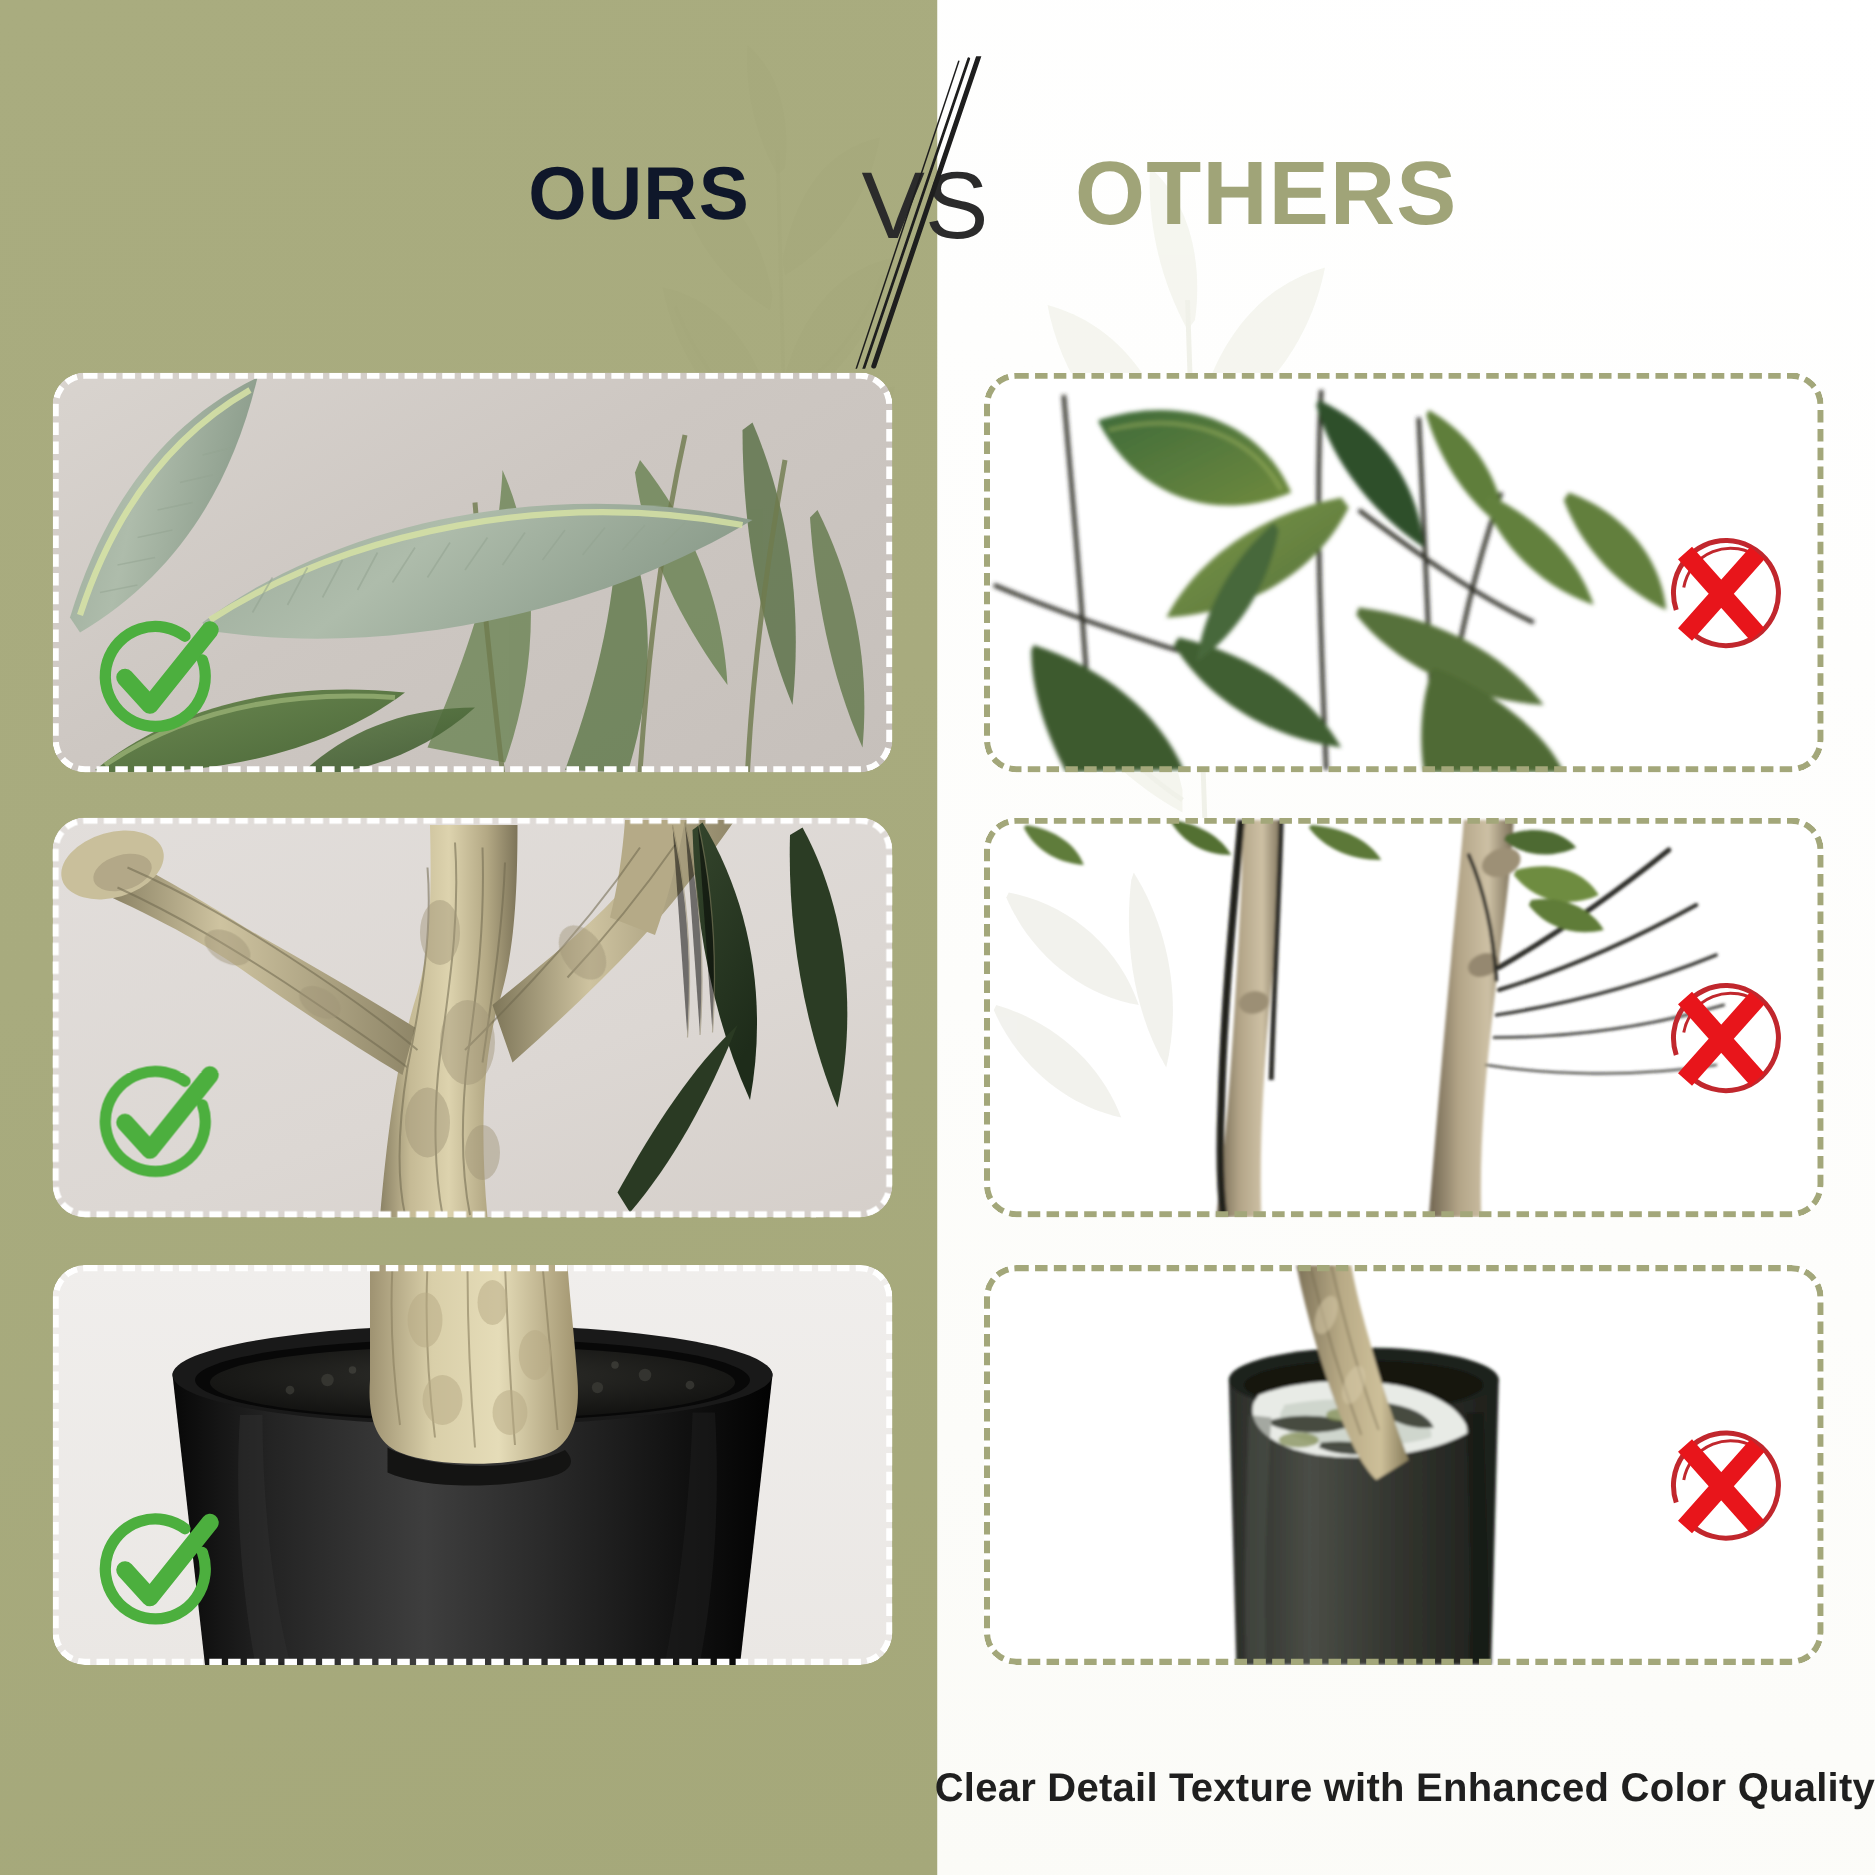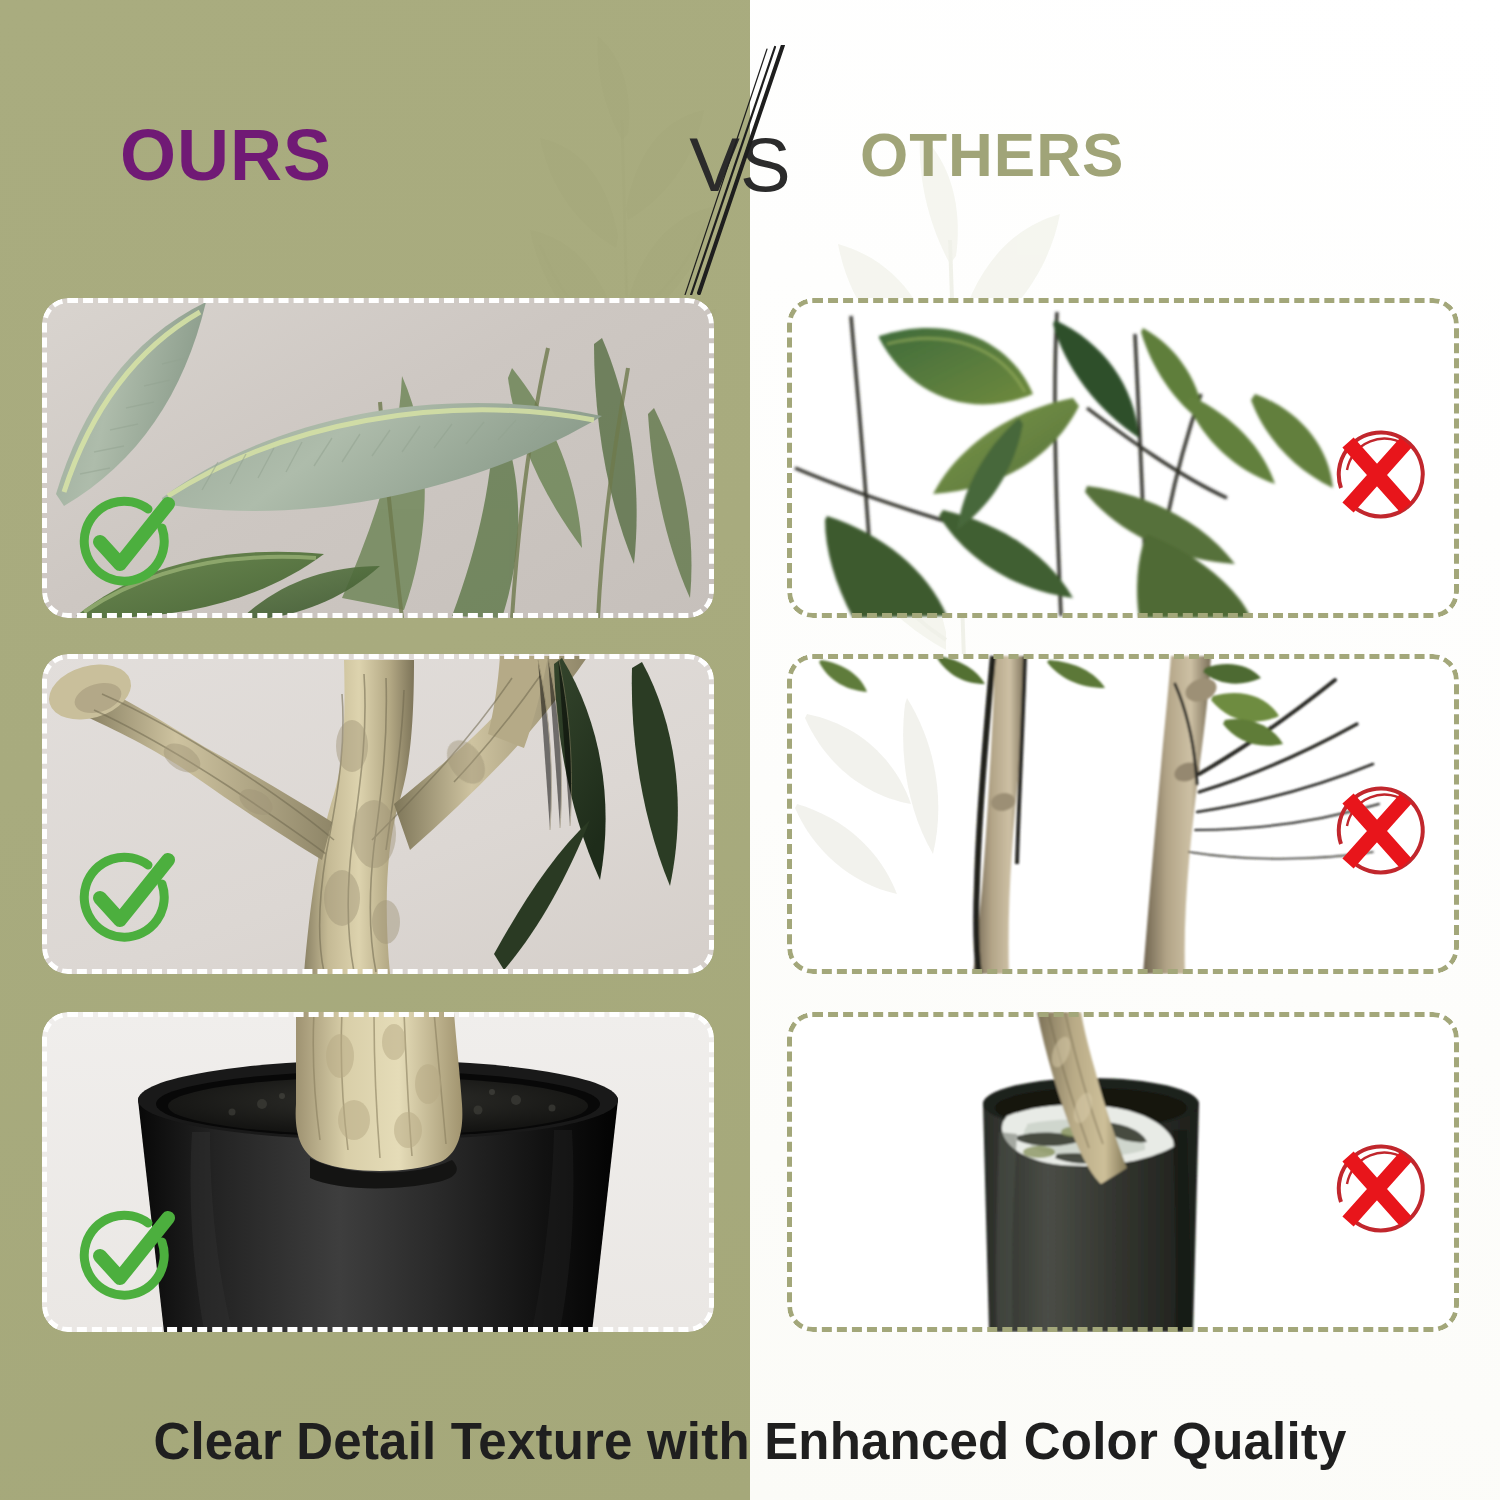--- a/index.html
+++ b/index.html
@@ -54,33 +54,33 @@
   
   .header {
     position: absolute;
     left: 0; top: 95px;
     width: 1500px; height: 120px;
   }
   .title-ours {
     position: absolute;
     left: 120px; top: 0;
     width: 480px;
-    text-align: left;
-    font-size: 72px;
+    text-align: right;
+    font-size: 60px;
     font-weight: 700;
     letter-spacing: 1px;
-    color: #701a75;
+    color: #0f172a;
     line-height: 120px;
   }
   .title-others {
     position: absolute;
     left: 860px; top: 0;
     width: 560px;
     text-align: left;
-    font-size: 62px;
+    font-size: 72px;
     font-weight: 700;
     letter-spacing: 1px;
     color: #a0a478;
     line-height: 120px;
   }
   .title-vs {
     position: absolute;
     left: 670px; top: 20px;
     width: 140px;
     text-align: center;
@@ -161,22 +161,22 @@
   }
   .status-check { left: 28px; bottom: 22px; }
   .status-cross { right: 28px; bottom: 88px; }
 
   
   .caption {
     position: absolute;
     left: 0;
     top: 1412px;
     width: 1500px;
-    text-align: center;
-    font-size: 51px;
+    text-align: right;
+    font-size: 32px;
     font-weight: 700;
     color: #1f1f1f;
     letter-spacing: 0.2px;
     z-index: 9;
   }
 </style>
 </head>
 <body>
 
 <div id="page">

